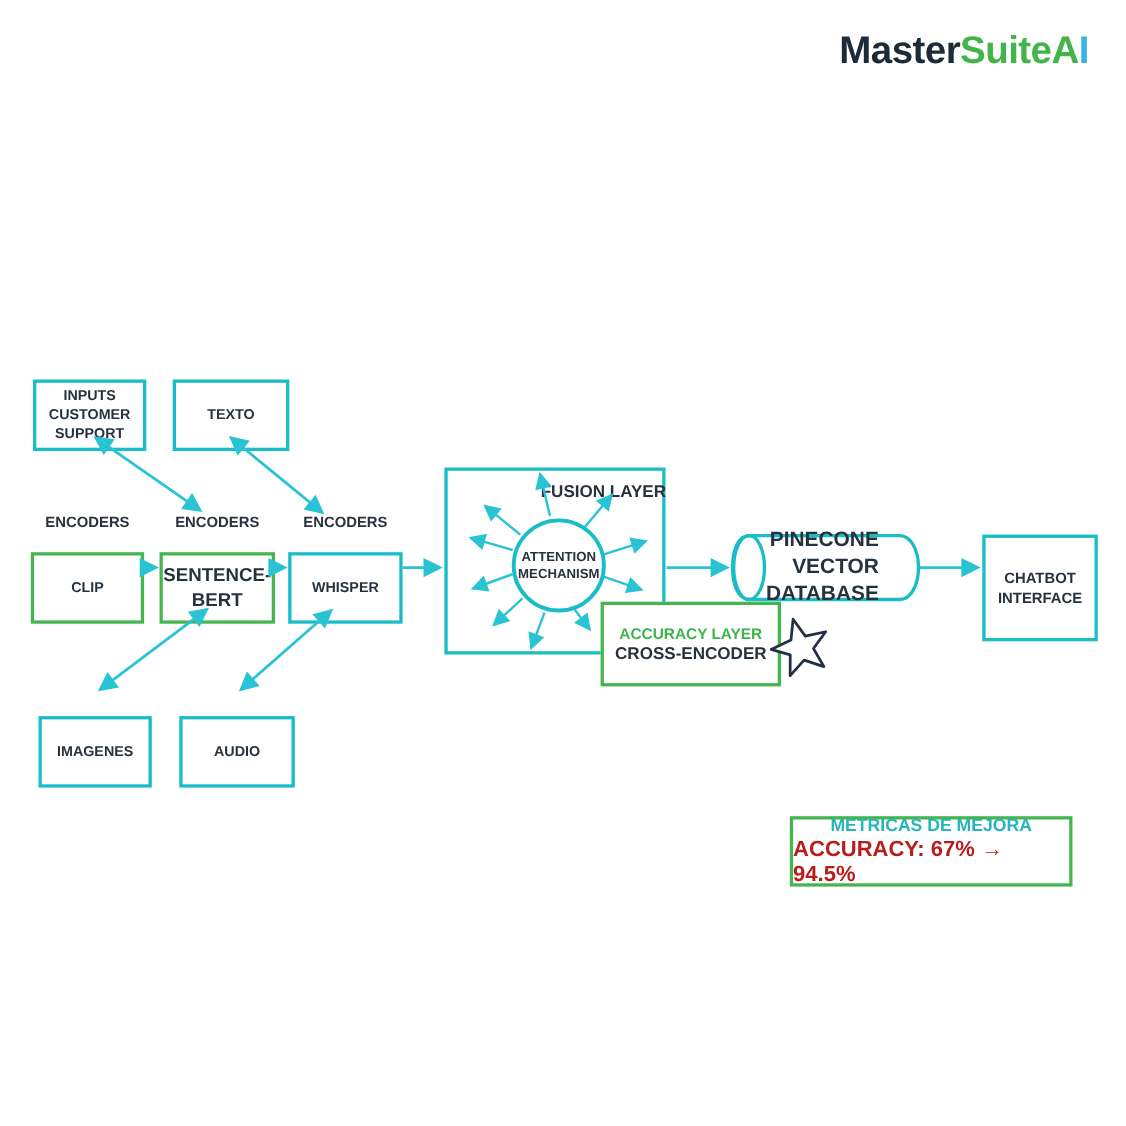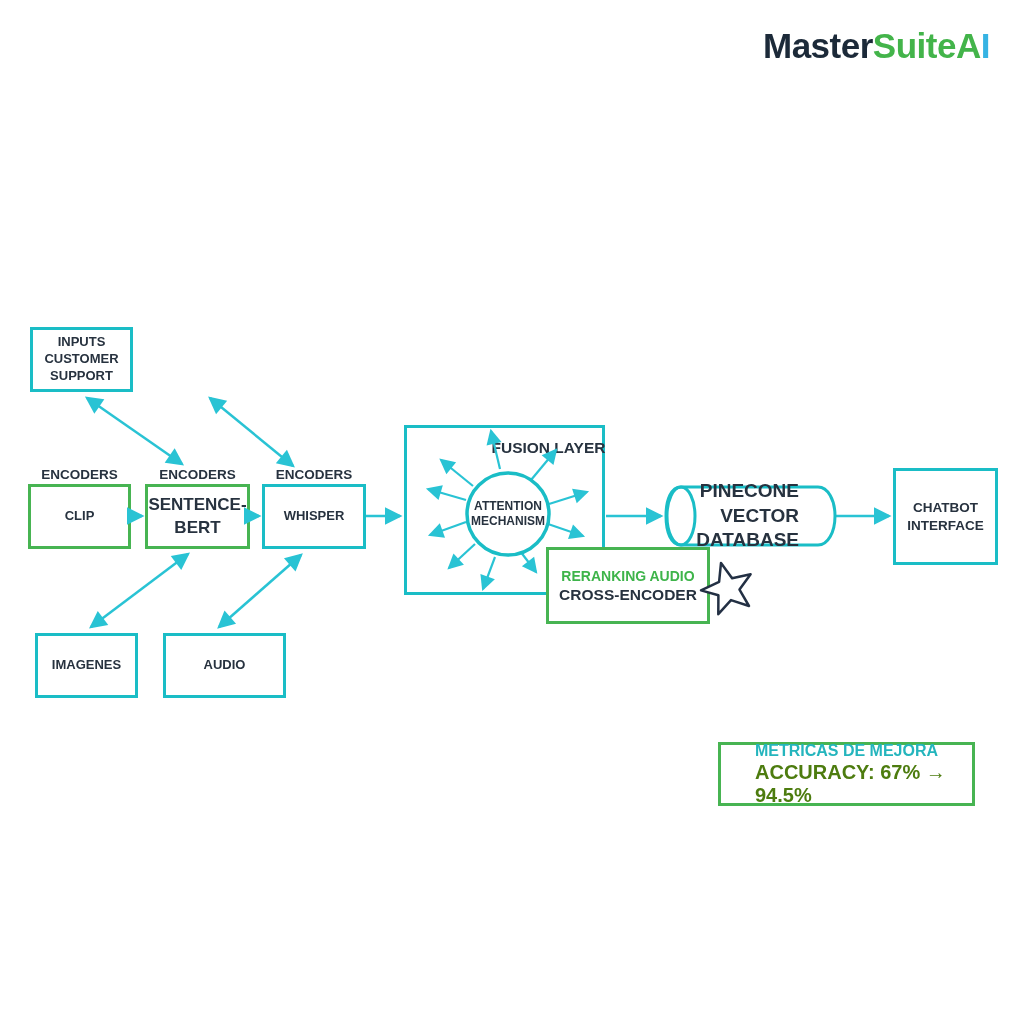--- a/index.html
+++ b/index.html
@@ -3,21 +3,21 @@
 <meta charset="utf-8">
 <style>
   html,body{margin:0;padding:0;background:#ffffff;}
   #canvas{
     position:relative;width:1024px;height:1024px;background:#ffffff;overflow:hidden;
     font-family:"Liberation Sans", sans-serif;
   }
   .box{
     position:absolute;background:#ffffff;border:3px solid #1abdc6;
     display:flex;align-items:center;justify-content:center;text-align:center;
-    color:#27323f;font-weight:bold;font-size:13px;line-height:1.3;box-sizing:border-box;
+    color:#27323f;font-weight:bold;font-size:13px;line-height:1.3;box-sizing:border-box;margin-top:18px;
   }
   .box.green{border-color:#47b452;}
   .preline{white-space:pre-line;}
   .enc-label{
     position:absolute;text-align:center;color:#27323f;font-weight:bold;
     font-size:13.5px;height:15px;line-height:15px;
   }
   #fusion-box{
     position:absolute;left:404px;top:425px;width:201px;height:170px;
     border:3px solid #1abdc6;background:#ffffff;box-sizing:border-box;
@@ -42,59 +42,60 @@
     position:absolute;left:632px;top:492px;width:167px;height:48px;z-index:7;
     display:flex;align-items:center;justify-content:center;text-align:right;
     color:#27323f;font-weight:bold;font-size:19px;line-height:1.3;
   }
   #metrics-box{
     position:absolute;left:718px;top:742px;width:257px;height:64px;
     border:3px solid #47b452;background:#ffffff;box-sizing:border-box;z-index:3;
     display:flex;flex-direction:column;align-items:center;justify-content:center;gap:1px;
   }
   .metrics-title{color:#24b5bd;font-weight:bold;font-size:16px;}
-  .metrics-value{color:#4d7c0f;font-weight:bold;font-size:20px;margin-left:34px;}
+  .metrics-value{color:#b91c1c;font-weight:bold;font-size:20px;}
   #logo{
     position:absolute;left:763px;top:26px;font-size:35px;font-weight:bold;letter-spacing:-0.5px;z-index:3;
   }
   #logo .p1{color:#1c2a39;}
   #logo .p2{color:#43b44a;}
   #logo .p3{color:#36b3e3;}
   #overlay-svg{position:absolute;left:0;top:0;z-index:6;pointer-events:none;}
 </style>
 </head>
 <body>
 
 <div id="canvas">
 
   <div id="logo">
     <span class="p1">Master</span><span class="p2">SuiteA</span><span class="p3">I</span>
   </div>
 
   <div class="box preline" style="left:30px;top:327px;width:103px;height:65px;">INPUTS
 CUSTOMER
 SUPPORT</div>
+  <div class="box" style="left:157px;top:327px;width:106px;height:65px;">TEXTO</div>
 
   <div class="enc-label" style="left:28px;top:467px;width:103px;">ENCODERS</div>
   <div class="enc-label" style="left:145px;top:467px;width:105px;">ENCODERS</div>
   <div class="enc-label" style="left:262px;top:467px;width:104px;">ENCODERS</div>
 
   <div class="box green" style="left:28px;top:484px;width:103px;height:65px;">CLIP</div>
   <div class="box green" style="left:145px;top:484px;width:105px;height:65px;font-size:17px;">SENTENCE-BERT</div>
   <div class="box" style="left:35px;top:633px;width:103px;height:65px;">IMAGENES</div>
 
   <div class="box" style="left:262px;top:484px;width:104px;height:65px;">WHISPER</div>
-  <div class="box" style="left:163px;top:633px;width:123px;height:65px;">AUDIO</div>
+  <div class="box" style="left:163px;top:633px;width:105px;height:65px;">AUDIO</div>
 
   <div id="fusion-box">
     <div id="fusion-title">FUSION LAYER</div>
   </div>
 
   <div id="reranking-box">
-    <div class="rerank-title">RERANKING AUDIO</div>
+    <div class="rerank-title">ACCURACY LAYER</div>
     <div class="rerank-sub">CROSS-ENCODER</div>
   </div>
 
   <div class="box preline" style="left:893px;top:468px;width:105px;height:97px;font-size:13.5px;">CHATBOT
 INTERFACE</div>
 
   <div id="metrics-box">
     <div class="metrics-title">METRICAS DE MEJORA</div>
     <div class="metrics-value">ACCURACY: 67% → 94.5%</div>
   </div>

